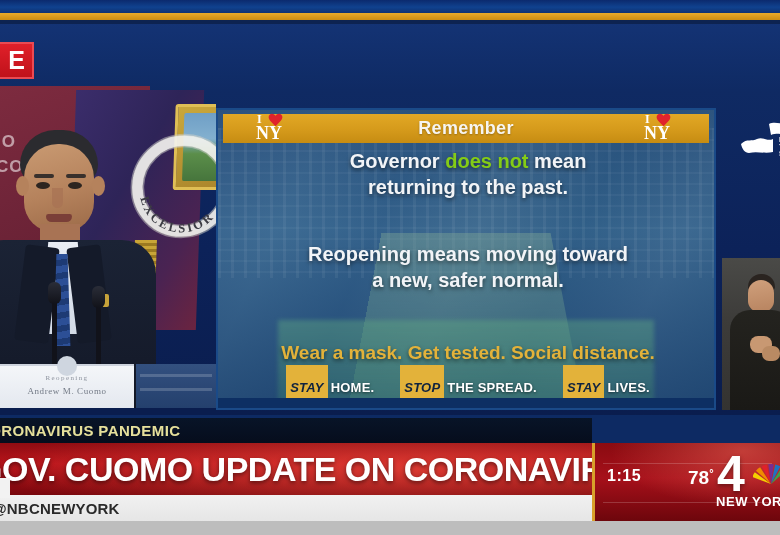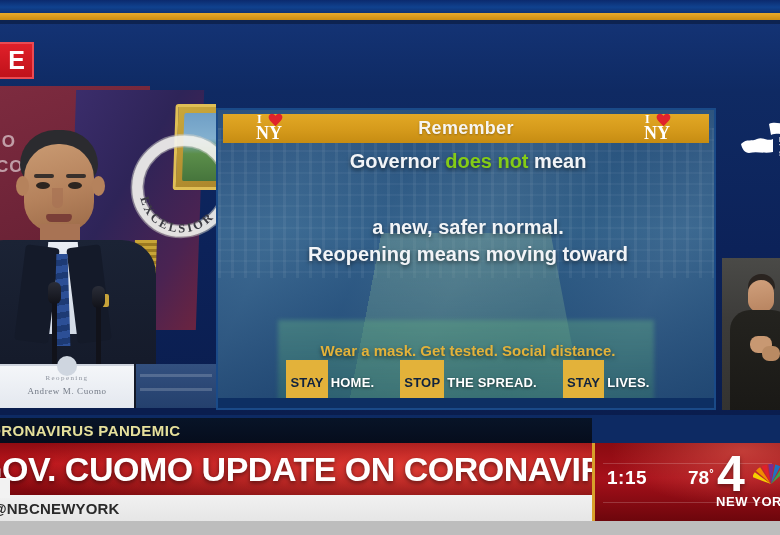--- a/index.html
+++ b/index.html
@@ -148,28 +148,28 @@
   .inyny .heart { position:absolute; left:12px; top:0px; width:15px; height:13px; }
   .inyny .ny { position:absolute; left:0px; top:11px; font-size:18px; letter-spacing:0px; }
 
   .slide-body { position:absolute; left:0; top:38px; width:500px; text-align:center; }
   .line { font-size:20px; font-weight:bold; color:#f2f4f7; line-height:1.32;
     text-shadow:0 2px 4px rgba(0,0,0,.55); }
   .line .gold { color:#84cc16; }
   .block2 { margin-top:40px; }
 
   .slide-cta { position:absolute; left:0; top:232px; width:500px; text-align:center; }
-  .cta-main { font-size:15px; font-weight:bold; color:#e3b23a;
+  .cta-main { font-size:19px; font-weight:bold; color:#e3b23a;
     text-shadow:0 2px 4px rgba(0,0,0,.55); }
   .cta-tags { margin-top:16px; display:flex; justify-content:center;
     gap:26px; align-items:center; }
   .tag { font-size:13px; font-weight:bold; color:#fff; letter-spacing:.2px;
     text-shadow:0 1px 3px rgba(0,0,0,.6); white-space:nowrap; }
   .tag .hl { background:#e3b23a; color:#10233f; padding:15px 4px;
-    text-shadow:none; margin-right:3px; }
+    text-shadow:none; margin-right:3px;font-style:italic; }
   .slide-bottombar { position:absolute; left:0; bottom:0; width:500px; height:10px;
     background:#0d2f63; }
 
   
   .nys-logo { position:absolute; left:739px; top:118px; width:60px; height:46px; }
   .nys-logo svg { width:100%; height:100%; }
   .interp-box { position:absolute; left:722px; top:258px; width:58px; height:152px;
     background:linear-gradient(180deg,#4a4a47 0%,#3d3c3a 40%,#343331 100%);
     overflow:hidden; }
   .i-head { position:absolute; left:26px; top:22px; width:26px; height:32px;
@@ -211,21 +211,21 @@
   
   .lt-right { position:absolute; left:592px; top:443px; width:188px; height:78px;
     background:
       radial-gradient(130% 130% at 80% 10%,rgba(255,120,100,.45) 0%,rgba(0,0,0,0) 55%),
       linear-gradient(180deg,#8a0b11 0%,#a6101a 45%,#6d060c 100%);
     border-left:3px solid #d8a02a; }
   .lt-right-line { position:absolute; left:8px; right:8px; top:20px; height:1px;
     background:rgba(255,255,255,.18); }
   .lt-right-line2 { position:absolute; left:8px; right:8px; bottom:18px; height:1px;
     background:rgba(255,255,255,.18); }
-  .clock { position:absolute; left:12px; top:24px; color:#fff; font-size:19px;
+  .clock { position:absolute; left:12px; top:24px; color:#fff; font-size:16px;
     font-weight:bold; letter-spacing:.5px; }
   .temp { position:absolute; left:78px; top:24px; color:#fff; font-size:19px;
     font-weight:bold;margin-left:15px; }
   .temp sup { font-size:11px; vertical-align:super; }
   .ch4 { position:absolute; left:122px; top:6px; color:#fff; font-size:50px;
     font-weight:bold; line-height:1; text-shadow:0 2px 4px rgba(0,0,0,.4);
     font-family:"Liberation Sans", sans-serif; }
   .peacock { position:absolute; left:158px; top:14px; width:36px; height:36px; }
   .peacock svg { width:100%; height:100%; }
   .ny-label { position:absolute; left:121px; top:51px; color:#fff; font-size:13px;
@@ -341,23 +341,24 @@
       <span class="heart">
         <svg viewBox="0 0 24 22">
             <path d="M12 21 C4 14 1 10 1 6.5 C1 3 3.6 1 6.3 1 C8.6 1 10.8 2.4 12 4.4 C13.2 2.4 15.4 1 17.7 1 C20.4 1 23 3 23 6.5 C23 10 20 14 12 21 Z" fill="#e0232c"></path>
           </svg>
       </span>
       <span class="ny">NY</span>
     </div>
 
     <div class="slide-body">
       <div class="line"><span>Governor </span><span class="gold">does not</span><span> mean</span></div>
+      <div class="line">returning to the past.</div>
       <div class="block2">
+        <div class="line">Reopening means moving toward</div>
         <div class="line gold">a new, safer normal.</div>
-        <div class="line">Reopening means moving toward</div>
       </div>
     </div>
 
     <div class="slide-cta">
       <div class="cta-main">Wear a mask. Get tested. Social distance.</div>
       <div class="cta-tags">
         <div class="tag"><span class="hl">STAY</span><span>HOME.</span></div>
         <div class="tag"><span class="hl">STOP</span><span>THE SPREAD.</span></div>
         <div class="tag"><span class="hl">STAY</span><span>LIVES.</span></div>
       </div>

